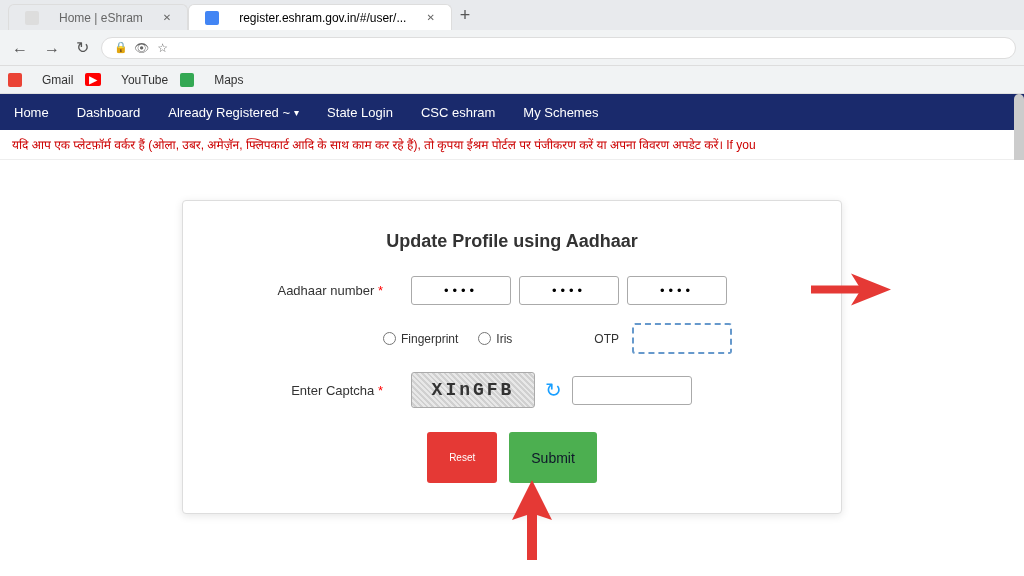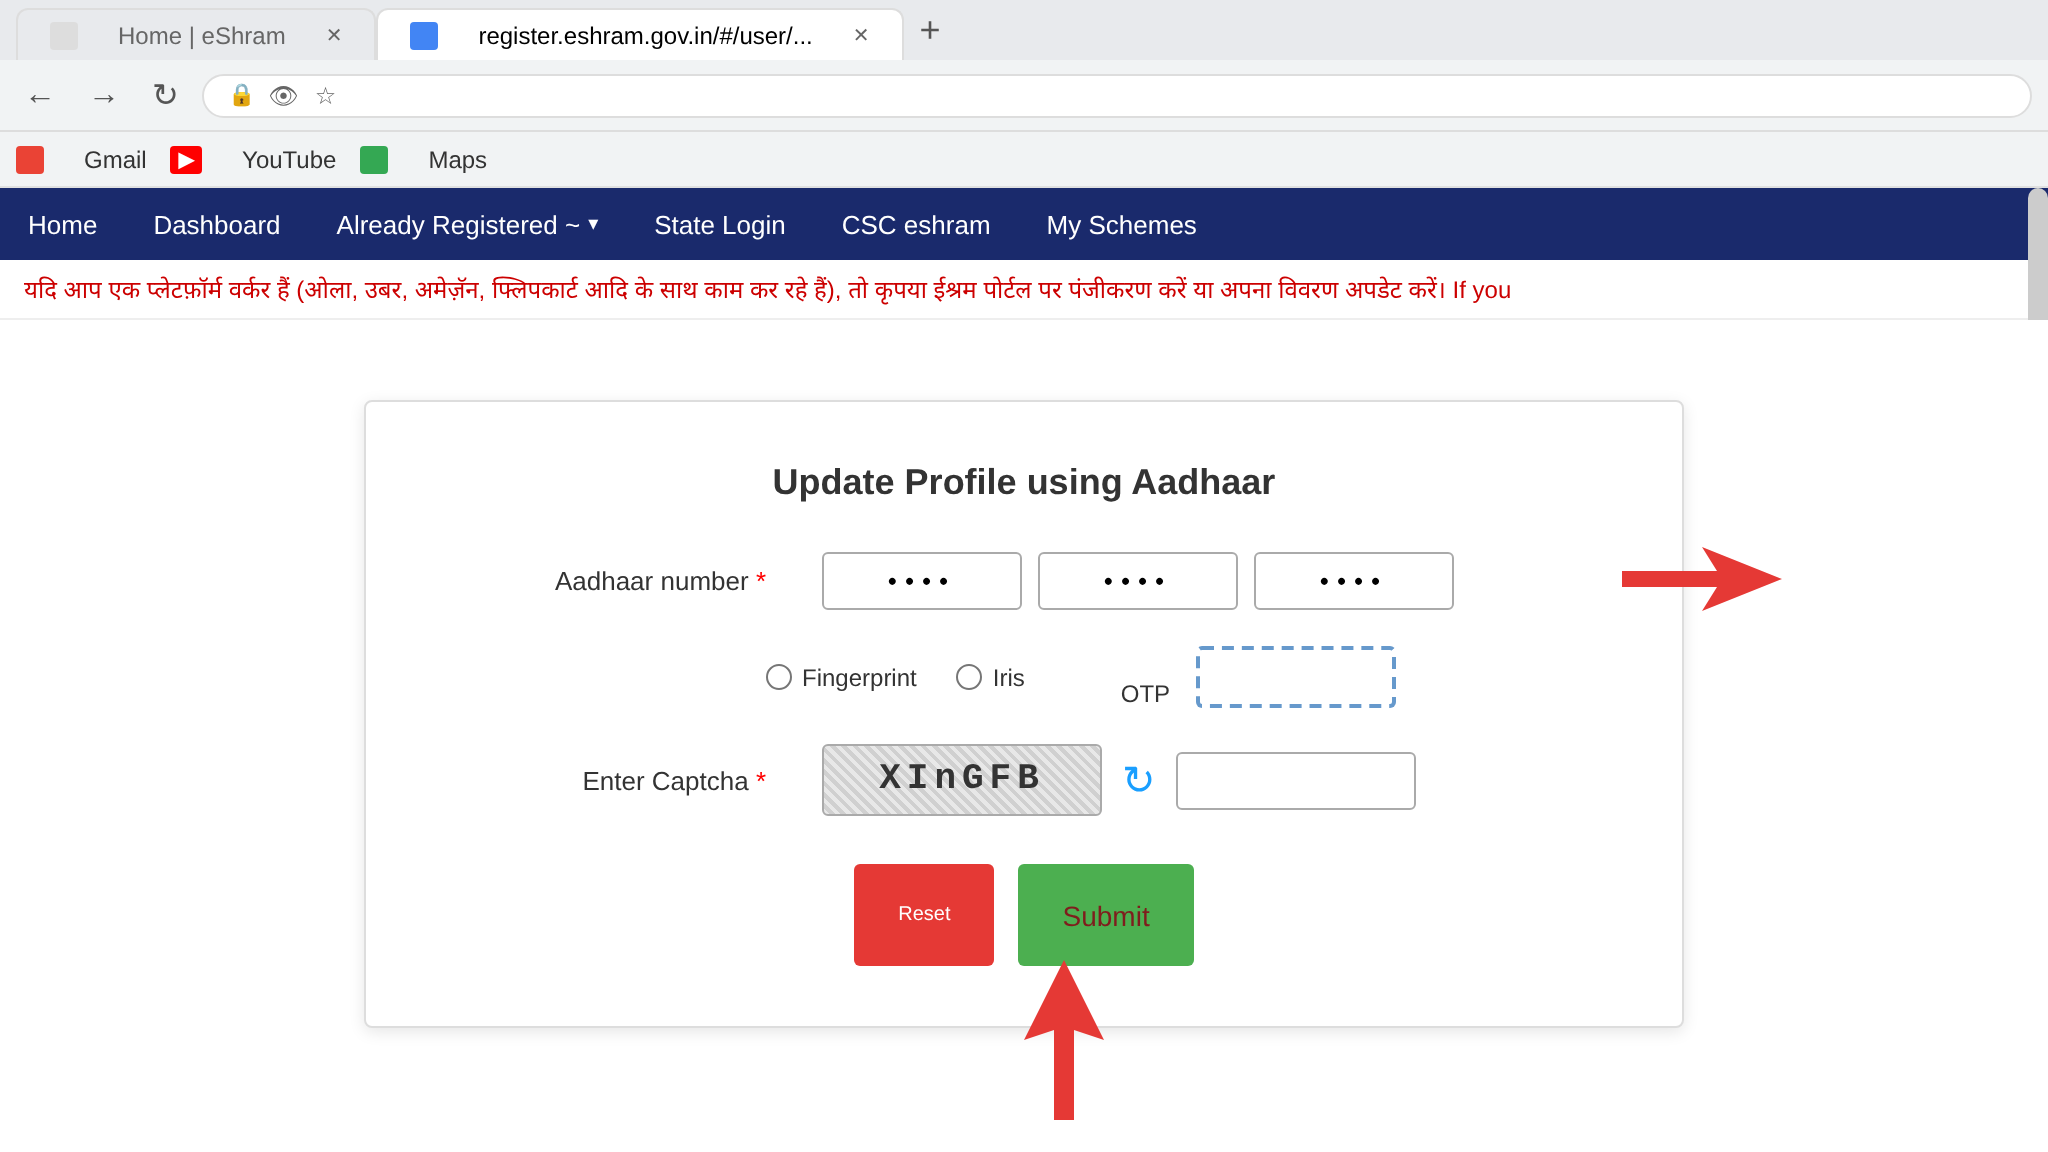--- a/index.html
+++ b/index.html
@@ -193,21 +193,21 @@
       font-size: 13px;
     }
 
     .captcha-row {
       display: flex;
       align-items: center;
       gap: 10px;
     }
     .captcha-image {
       background: #ddd;
-      width: 140px;
+      width: 124px;
       height: 36px;
       display: flex;
       align-items: center;
       justify-content: center;
       font-size: 18px;
       font-weight: bold;
       color: #333;
       letter-spacing: 3px;
       border: 1px solid #aaa;
       border-radius: 3px;
@@ -239,21 +239,21 @@
       background: #e53935;
       color: #fff;
       border: none;
       padding: 20px 22px;
       border-radius: 3px;
       font-size: 10px;
       cursor: pointer;
     }
     .btn-submit {
       background: #4caf50;
-      color: #7f1d1d;
+      color: #0f172a;
       border: none;
       padding: 8px 22px;
       border-radius: 3px;
       font-size: 14px;
       cursor: pointer;
     }
 
     
     .logos-bar {
       background: #fff;
@@ -364,21 +364,21 @@
 
     <div class="radio-group">
       <div class="radio-option">
         <input type="radio" name="auth" value="fingerprint" style="">
         <span>Fingerprint</span>
       </div>
       <div class="radio-option">
         <input type="radio" name="auth" value="iris" style="">
         <span>Iris</span>
       </div>
-      <div class="radio-option" style="margin-left:28px;align-items:flex-end;">
+      <div class="radio-option" style="margin-left:62px;">
         <span>OTP</span>
         <input class="otp-field" type="text" style="margin-left: 8px;">
       </div>
     </div>
 
     <div class="form-row">
       <label class="form-label">
         <span>Enter Captcha</span>
         <span class="required"> *</span>
       </label>

